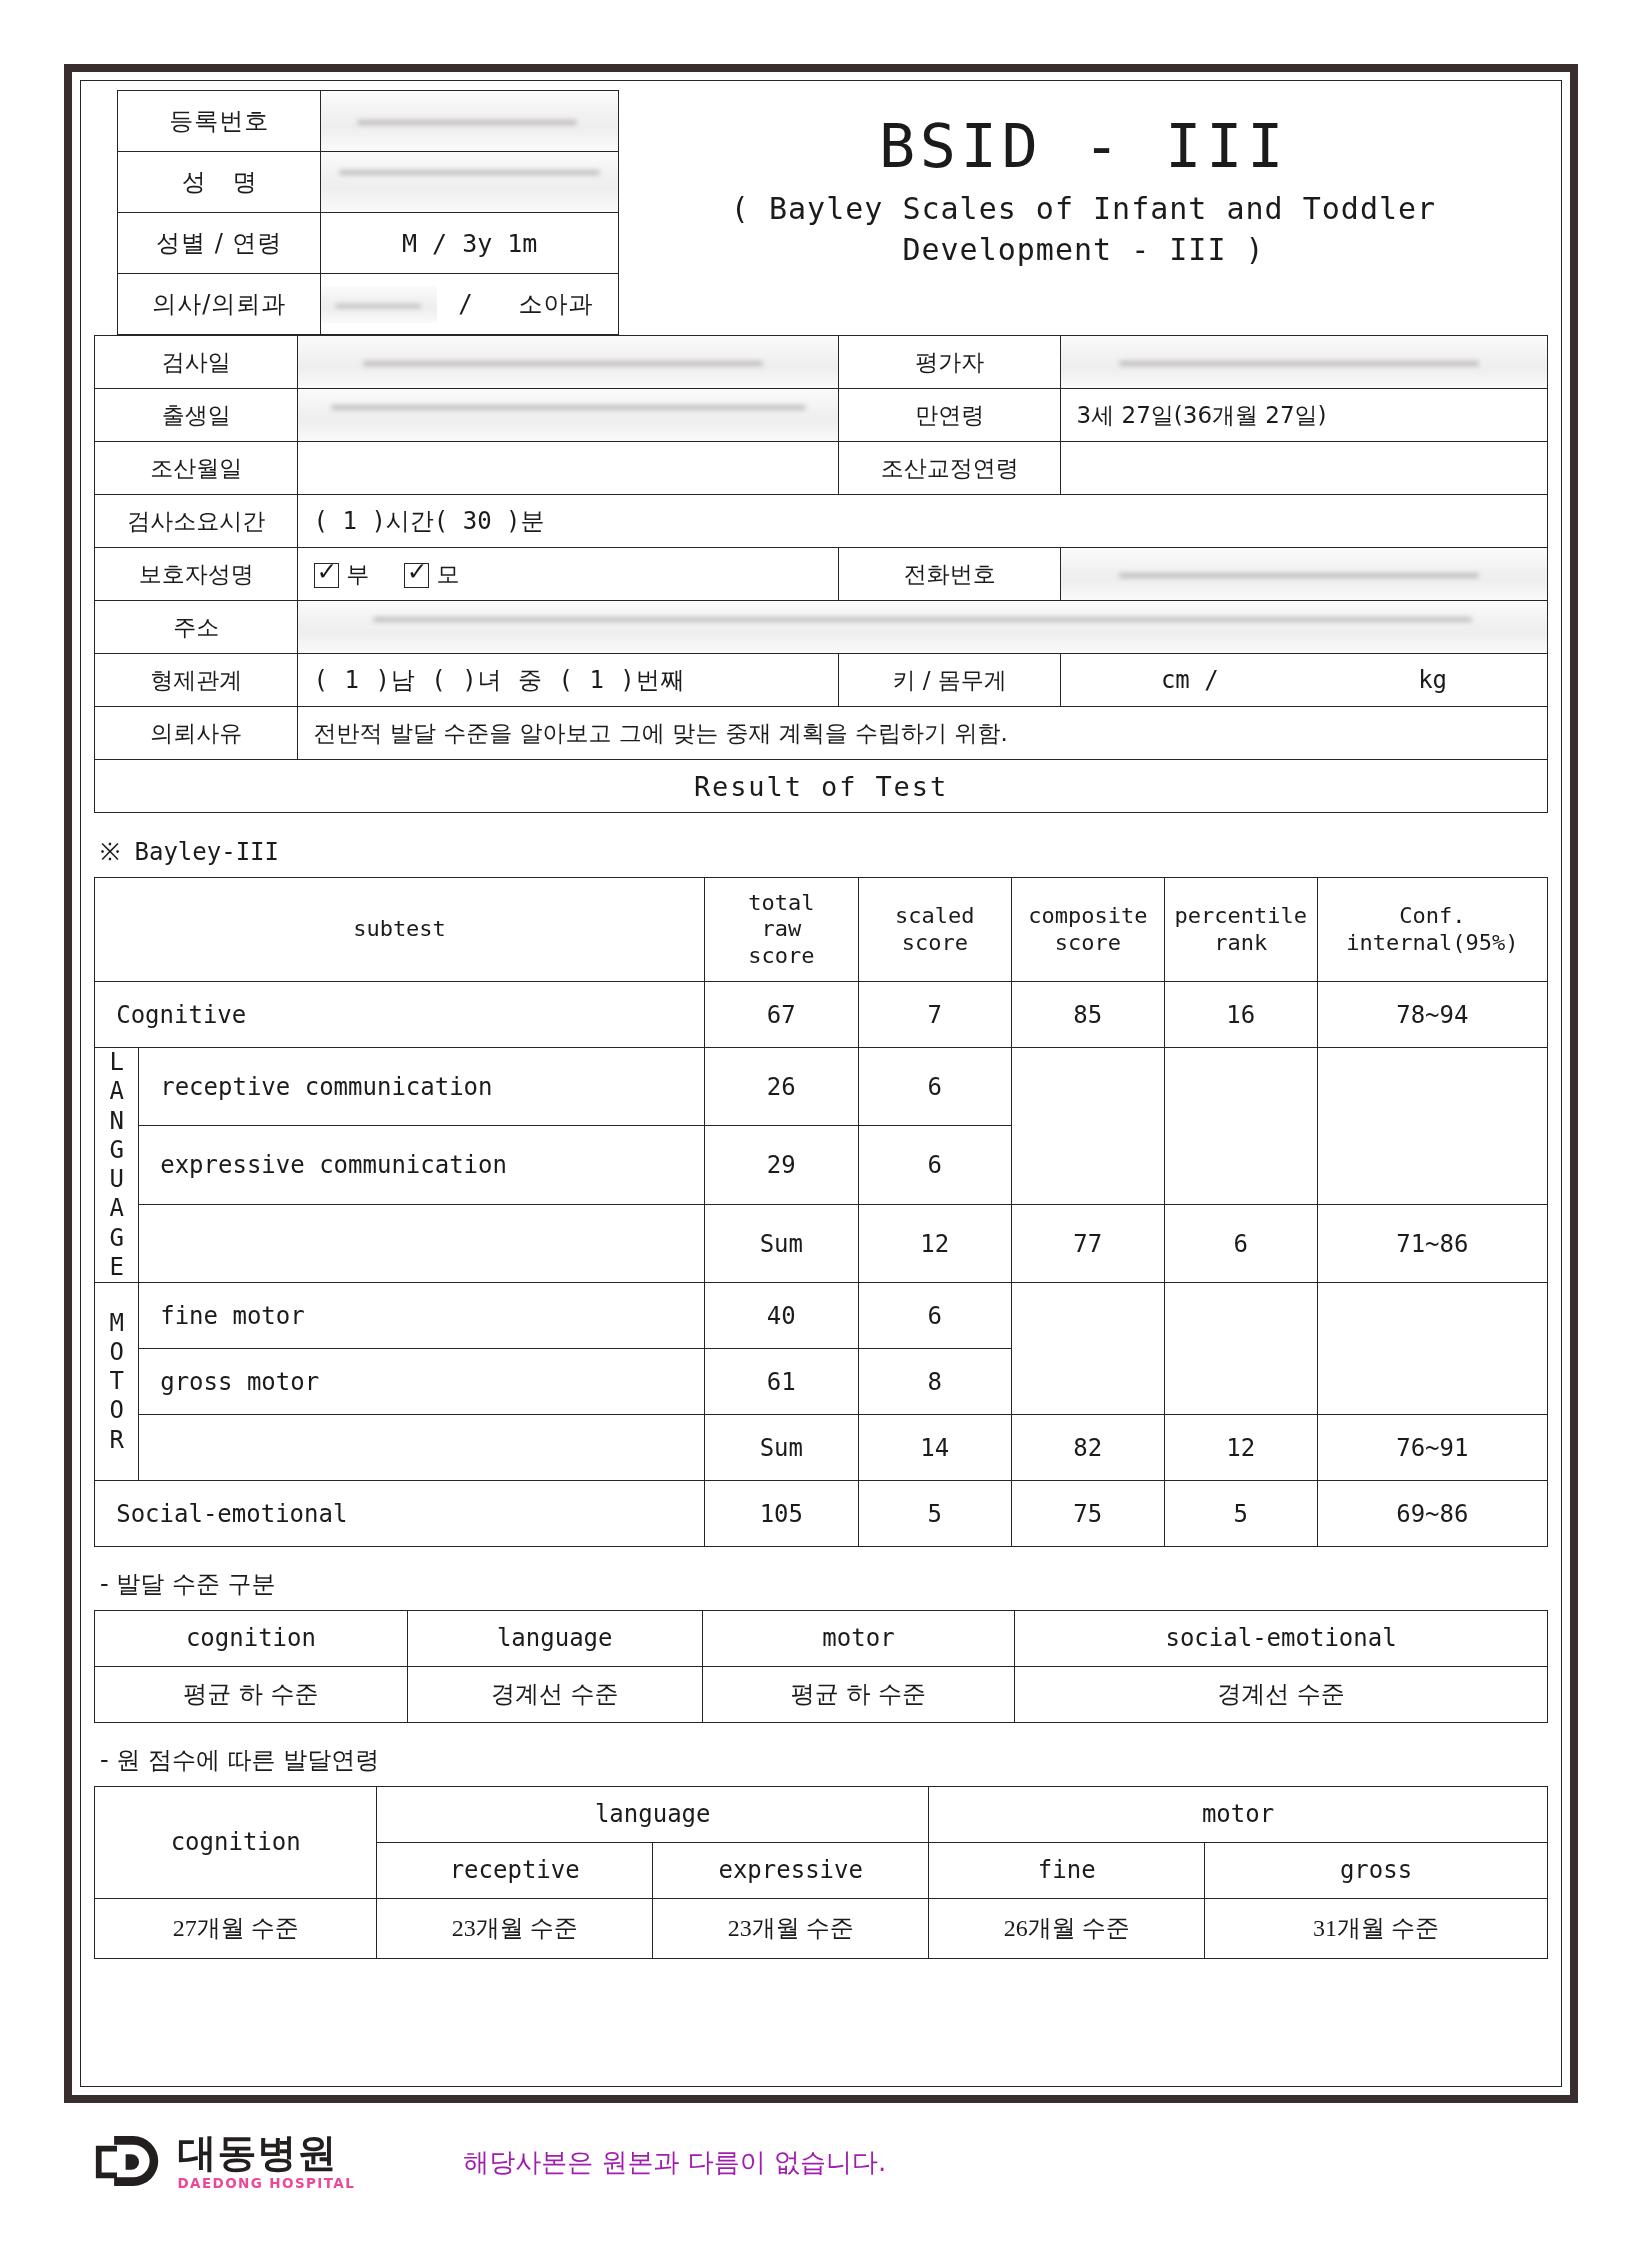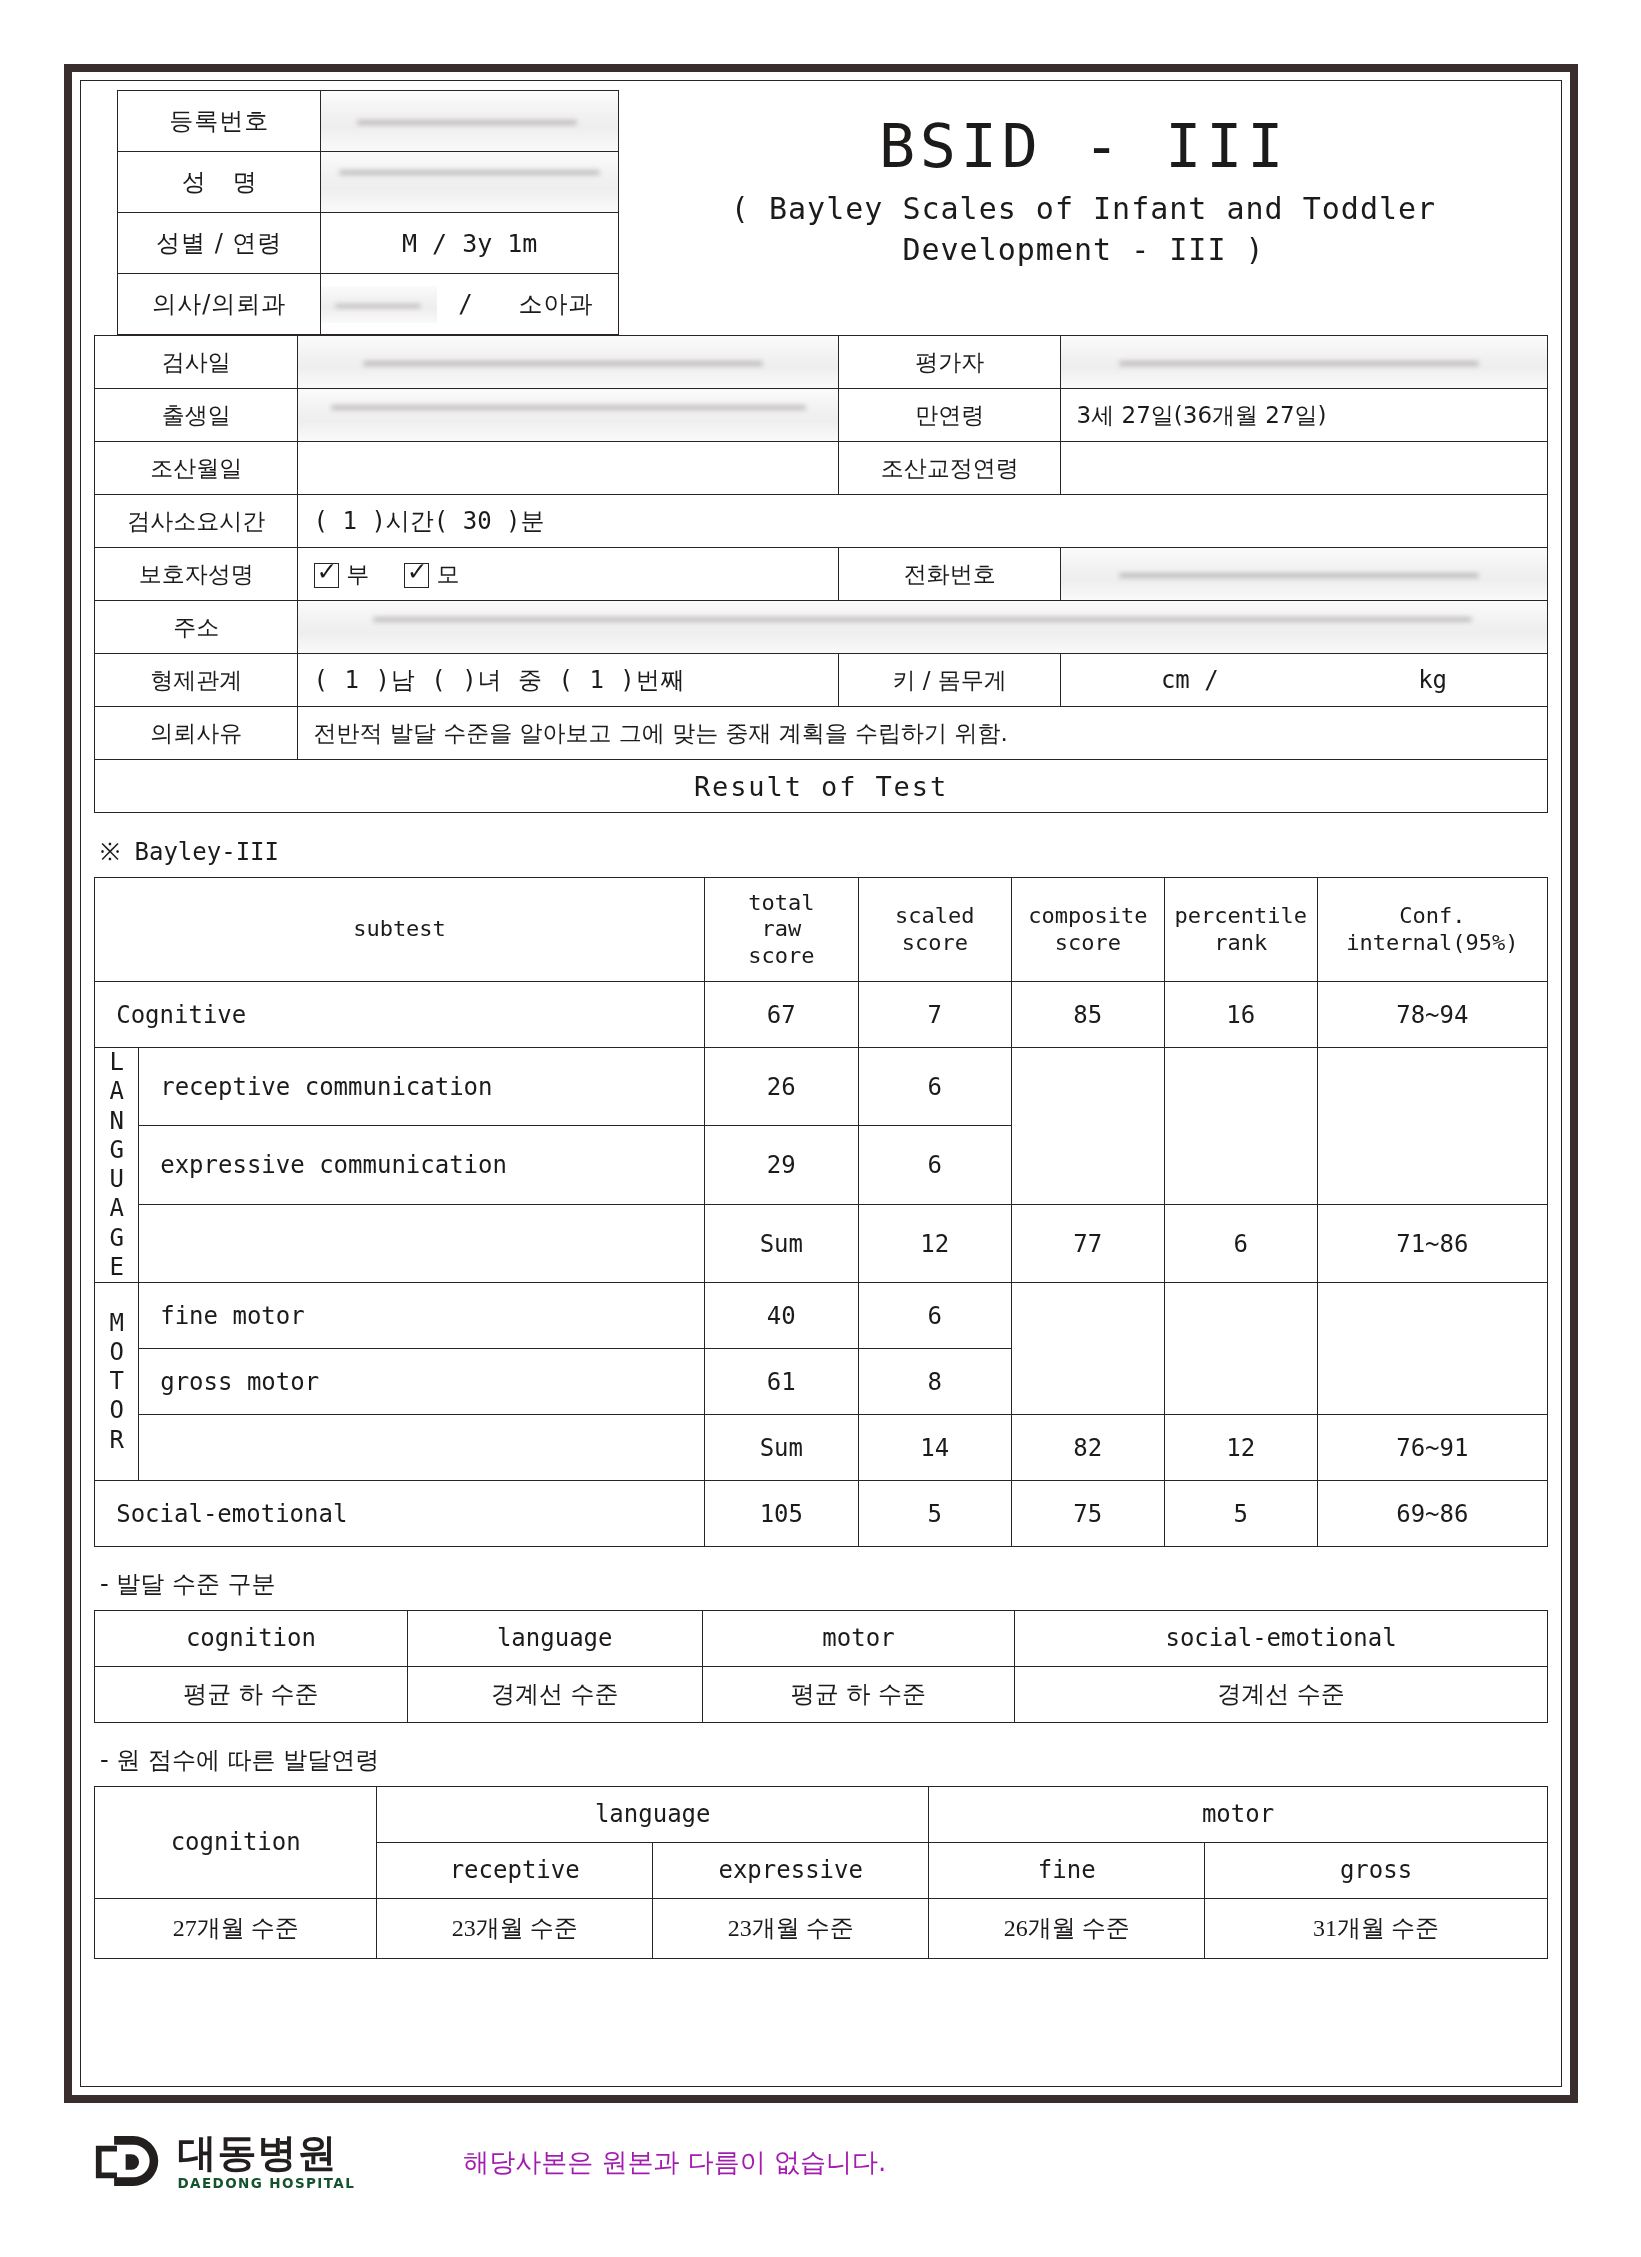--- a/index.html
+++ b/index.html
@@ -135,21 +135,21 @@
     position: absolute; left: 0; right: 0; top: 2132px;
     display: flex; align-items: center;
   }
   .logo-wrap { display: flex; align-items: center; margin-left: 93px; }
   .logo-mark { width: 71px; height: 60px; }
   .logo-text {
     margin-left: 13.5px;
     font-family: "DejaVu Sans", "Liberation Sans", sans-serif;
   }
   .logo-kr { font-size: 39px; font-weight: bold; letter-spacing: 1px; color: #241f1f; line-height: 1; }
-  .logo-en { font-size: 13.5px; font-weight: bold; letter-spacing: 1.4px; color: #14532d; margin-top: 3.9px; }
+  .logo-en { font-size: 13.5px; font-weight: bold; letter-spacing: 1.4px; color: #ec4899; margin-top: 3.9px; }
   .footer-note {
     margin-left: 108px;
     font-family: "DejaVu Sans", "Liberation Sans", sans-serif;
     font-size: 26px; color: #a21caf;
   }
 </style>
 </head>
 <body>
 
 <div class="outer-frame">

